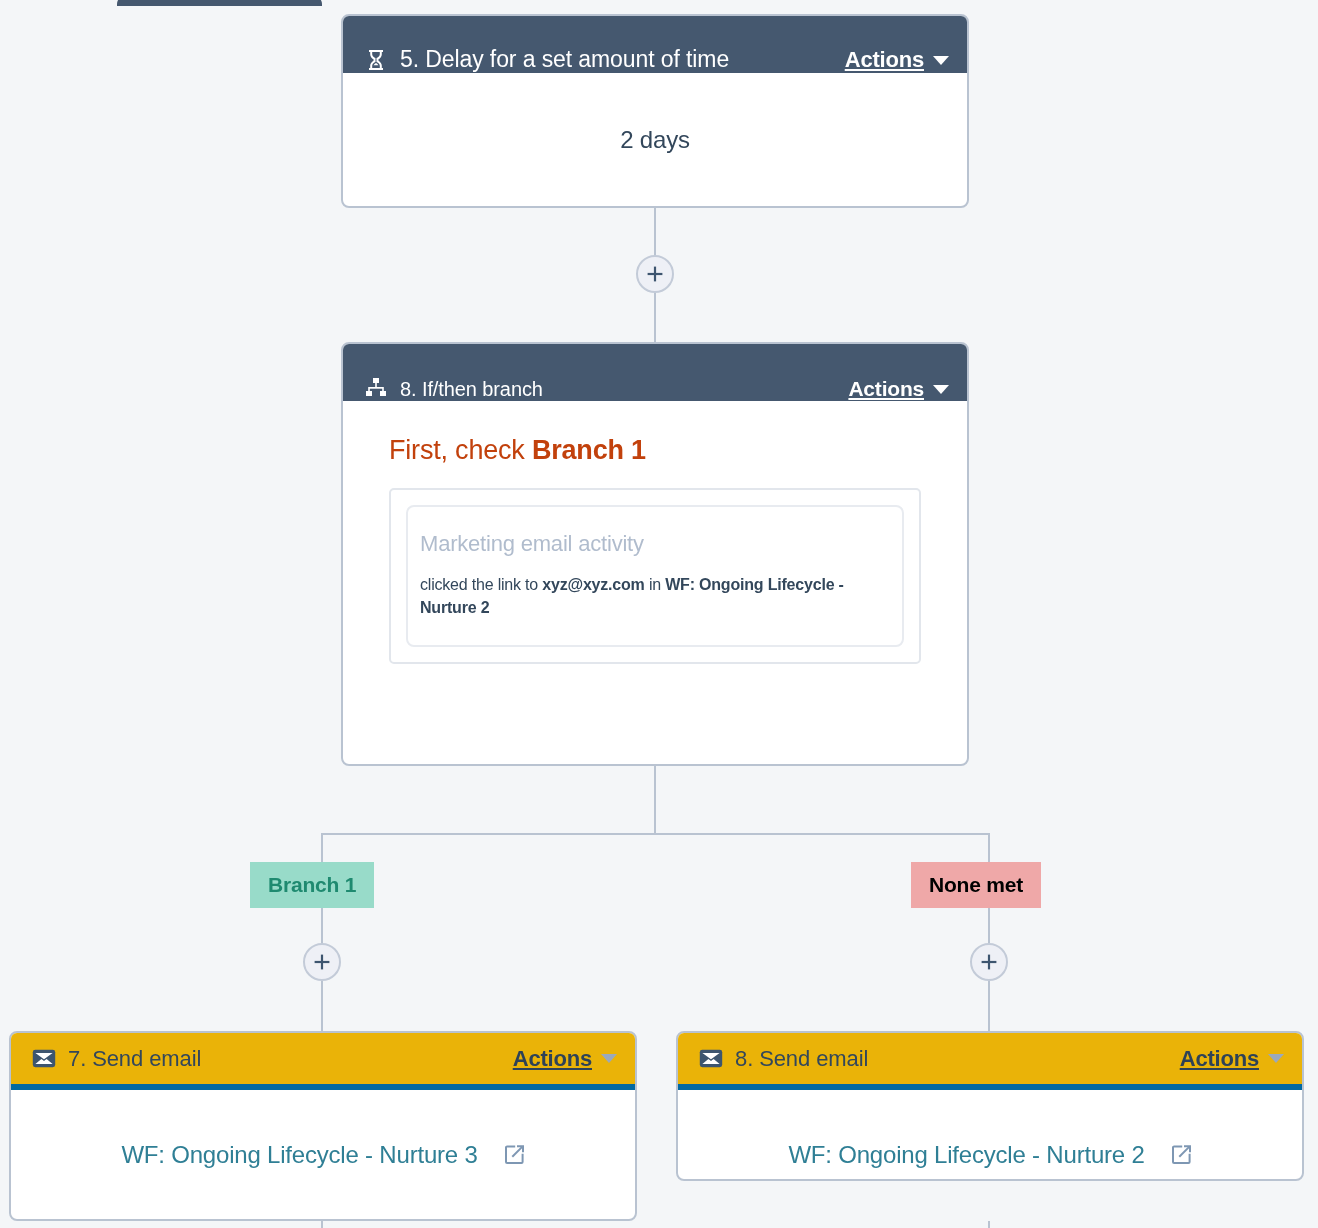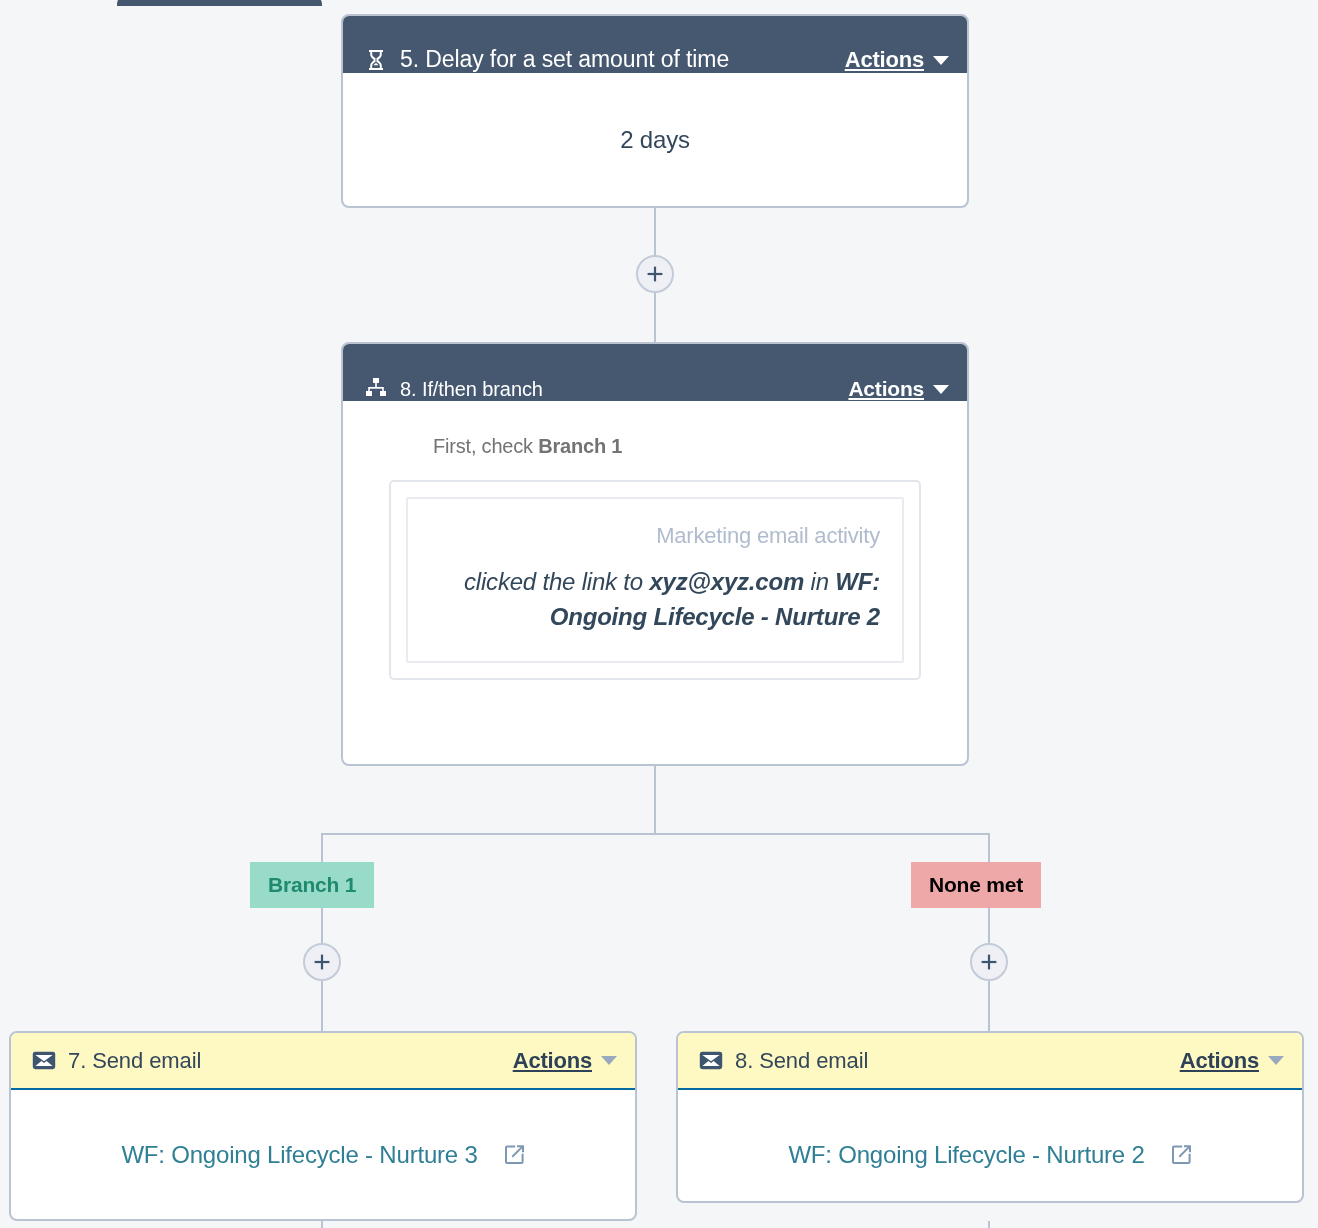--- a/index.html
+++ b/index.html
@@ -61,22 +61,22 @@
     display: flex;
     align-items: center;
     height: 57px;
     padding: 0 18px 0 20px;
   }
   .card-header.dark {
     background: #45586f;
     align-items: flex-end;
   }
   .card-header.light {
-    background: #fef9c3;
-    border-bottom: 2px solid #0369a1;
+    background: #eab308;
+    border-bottom: 6px solid #0369a1;
   }
 
   .hdr-icon {
     display: flex;
     align-items: center;
     justify-content: center;
     width: 26px;
     height: 26px;
     flex: 0 0 26px;
     margin-right: 11px;
@@ -153,51 +153,49 @@
     cursor: pointer;
     white-space: nowrap;
   }
   .email-link svg { display: block; }
 
   
   .branch-body {
     padding: 34px 46px 30px 46px;
   }
   .branch-lead {
-    font-size: 20px;
-    color: #737373;
+    font-size: 27px;
+    color: #c2410c;
     letter-spacing: -0.2px;
     margin-bottom: 22px;
-    margin-left: 44px;
   }
   .branch-lead b { font-weight: 700; }
 
   .cond-outer {
     border: 2px solid #e2e6ec;
     border-radius: 5px;
     padding: 15px;
   }
   .cond-inner {
     border: 2px solid #e8ebf0;
-    border-radius: 2px;
-    padding: 24px 22px 26px 24px;
-    text-align: right;
+    border-radius: 8px;
+    padding: 24px 22px 26px 12px;
+    text-align: left;
   }
   .cond-title {
     font-size: 22px;
     color: #b0bccd;
     letter-spacing: -0.2px;
     margin-bottom: 16px;
   }
   .cond-text {
-    font-size: 24px;
+    font-size: 16px;
     color: #33475b;
     letter-spacing: -0.2px;
     line-height: 1.45;
-    font-style: italic;
   }
   .cond-text b { font-weight: 700; }
 
   
   .pill {
     position: absolute;
     display: flex;
     align-items: center;
     justify-content: center;
     height: 46px;
@@ -340,21 +338,21 @@
           <svg width="21" height="21" viewBox="0 0 21 21" aria-hidden="true">
             <path fill="none" stroke="#7e97b3" stroke-width="2" d="M11.2 2.4H3.1c-.6 0-1.1.5-1.1 1.1v14.4c0 .6.5 1.1 1.1 1.1h14.4c.6 0 1.1-.5 1.1-1.1V9.8"></path>
             <path fill="none" stroke="#7e97b3" stroke-width="2" d="M8.3 12.7 18.4 2.6"></path>
             <path fill="none" stroke="#7e97b3" stroke-width="2" d="M13 2.2h6v6"></path>
           </svg>
         </span>
       </span>
     </div>
   </div>
 
-  <div class="card" style="left:676px; top:1031px; width:628px; height:172px;">
+  <div class="card" style="left:676px; top:1031px; width:628px; height:150px;">
     <div class="card-header light">
       <span class="hdr-icon">
         <svg width="24" height="19" viewBox="0 0 24 19" aria-hidden="true">
           <rect x="0.8" y="0.8" width="22.4" height="17.4" rx="2.4" fill="#3d556f"></rect>
           <path fill="#ffffff" d="M3.4 3.9h17.2L12 10.3 3.4 3.9zm0 11.2 6-5.1 2.6 1.9 2.6-1.9 6 5.1H3.4z"></path>
         </svg>
       </span>
       <span class="hdr-title">8. Send email</span>
       <span class="actions">
         <span class="actions-label">Actions</span>

